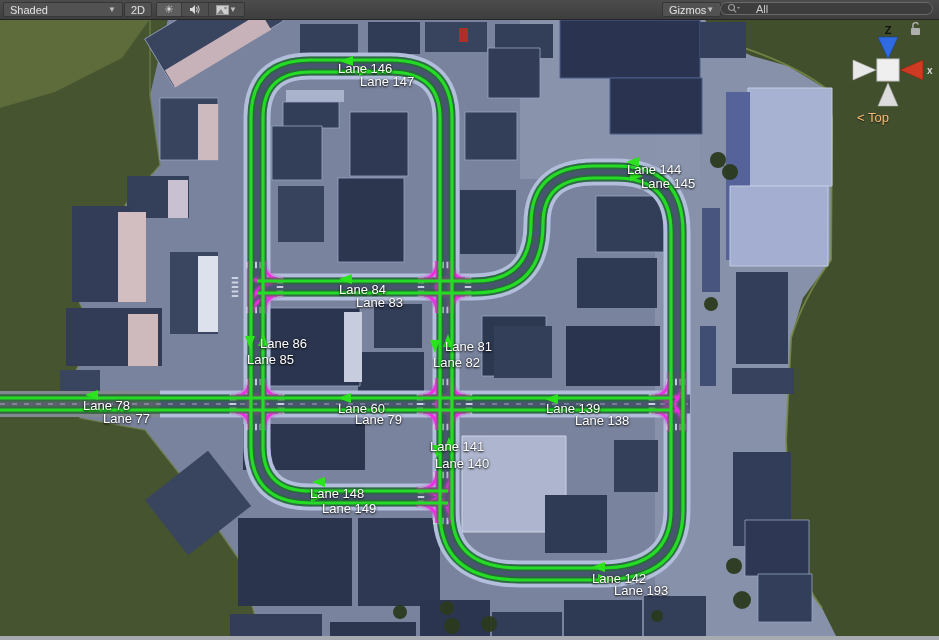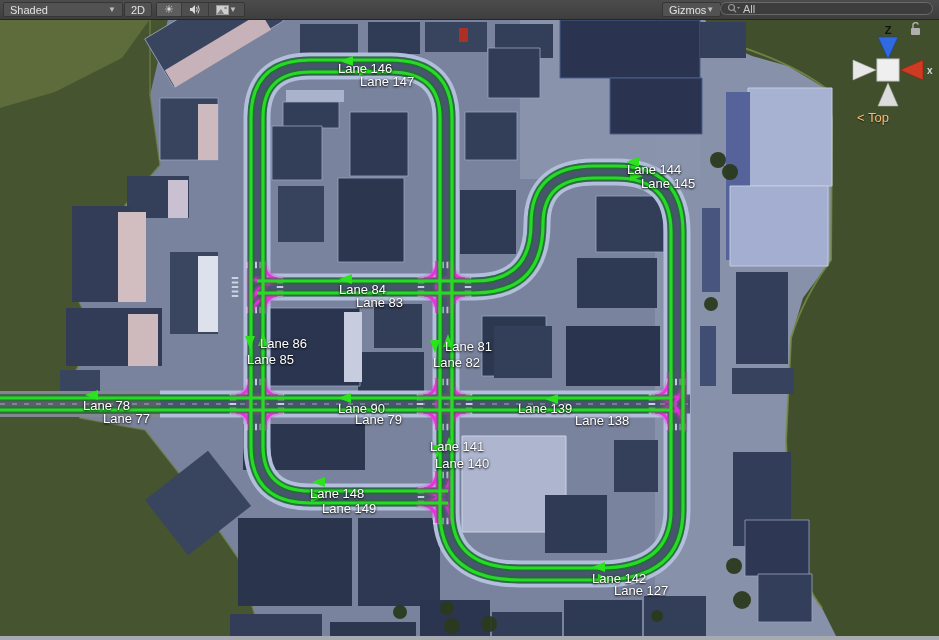--- a/index.html
+++ b/index.html
@@ -16,21 +16,21 @@
   #shaded-dd{width:120px;margin-left:3px;justify-content:space-between;}
   #btn-2d{margin-left:1px;}
   .tb-group{display:flex;margin-left:4px;border:1px solid #363636;border-radius:2px;overflow:hidden;}
   .tb-cell{height:13px;display:flex;align-items:center;padding:0 7px;background:#4e4e4e;border-right:1px solid #3a3a3a;}
   .tb-cell:last-child{border-right:none;}
   .tb-cell.active{background:#5d5d5d;}
   .sun{color:#d8d8d8;font-size:11px;line-height:1;}
   #gizmos-dd{position:absolute;left:662px;top:2px;}
   #search-pill{position:absolute;left:720px;top:2px;width:213px;height:13px;
     background:#3d3d3d;border:1px solid #6a6a6a;border-radius:8px;
-    display:flex;align-items:center;padding:0 6px;gap:3px;box-sizing:border-box;}
+    display:flex;align-items:center;padding:0 6px;gap:16px;box-sizing:border-box;}
   #search-input{background:transparent;border:none;outline:none;color:#c9c9c9;
     font-size:11px;font-family:"Liberation Sans",sans-serif;width:160px;padding:0;}
   
   #scene-svg{position:absolute;left:0;top:0;z-index:1;}
   #lane-labels{position:absolute;left:0;top:0;width:909px;height:640px;z-index:10;pointer-events:none;}
   .lane-label{position:absolute;color:#ffffff;font-size:13px;line-height:13px;white-space:nowrap;
     text-shadow:0 1px 2px rgba(0,0,0,.85),0 0 3px rgba(0,0,0,.5);}
   
   #view-gizmo{position:absolute;left:843px;top:22px;width:96px;height:108px;z-index:20;}
   #gizmo-top-label{position:absolute;left:14px;top:88px;width:80px;color:#fdba74;font-size:13px;
@@ -159,30 +159,30 @@
       <div class="lane-label" style="left: 627px; top: 163px;">Lane 144</div>
       <div class="lane-label" style="left: 641px; top: 177px;">Lane 145</div>
       <div class="lane-label" style="left: 339px; top: 283px;">Lane 84</div>
       <div class="lane-label" style="left: 356px; top: 296px; text-align: right;">Lane 83</div>
       <div class="lane-label" style="left: 260px; top: 337px;">Lane 86</div>
       <div class="lane-label" style="left: 247px; top: 353px;">Lane 85</div>
       <div class="lane-label" style="left: 445px; top: 340px;">Lane 81</div>
       <div class="lane-label" style="left: 433px; top: 356px;">Lane 82</div>
       <div class="lane-label" style="left: 83px; top: 399px;">Lane 78</div>
       <div class="lane-label" style="left: 103px; top: 412px;">Lane 77</div>
-      <div class="lane-label" style="left: 338px; top: 402px;">Lane 90</div>
+      <div class="lane-label" style="left: 338px; top: 402px;">Lane 60</div>
       <div class="lane-label" style="left: 355px; top: 413px;">Lane 79</div>
-      <div class="lane-label" style="left: 518px; top: 402px; text-align: right;">Lane 139</div>
+      <div class="lane-label" style="left: 546px; top: 402px; text-align: right;">Lane 139</div>
       <div class="lane-label" style="left: 563px; top: 414px; padding-left: 12px;">Lane 138</div>
       <div class="lane-label" style="left: 430px; top: 440px;">Lane 141</div>
       <div class="lane-label" style="left: 435px; top: 457px;">Lane 140</div>
       <div class="lane-label" style="left: 310px; top: 487px;">Lane 148</div>
       <div class="lane-label" style="left: 322px; top: 502px;">Lane 149</div>
       <div class="lane-label" style="left: 592px; top: 572px;">Lane 142</div>
-      <div class="lane-label" style="left: 614px; top: 584px;">Lane 127</div>
+      <div class="lane-label" style="left: 614px; top: 584px;">Lane 193</div>
     </div>
 
 <div id="toolbar">
   <div class="tb-btn" id="shaded-dd">
     <span>Shaded</span>
     <span class="caret">▼</span>
   </div>
   <div class="tb-btn" id="btn-2d">
     <span>2D</span>
   </div>

